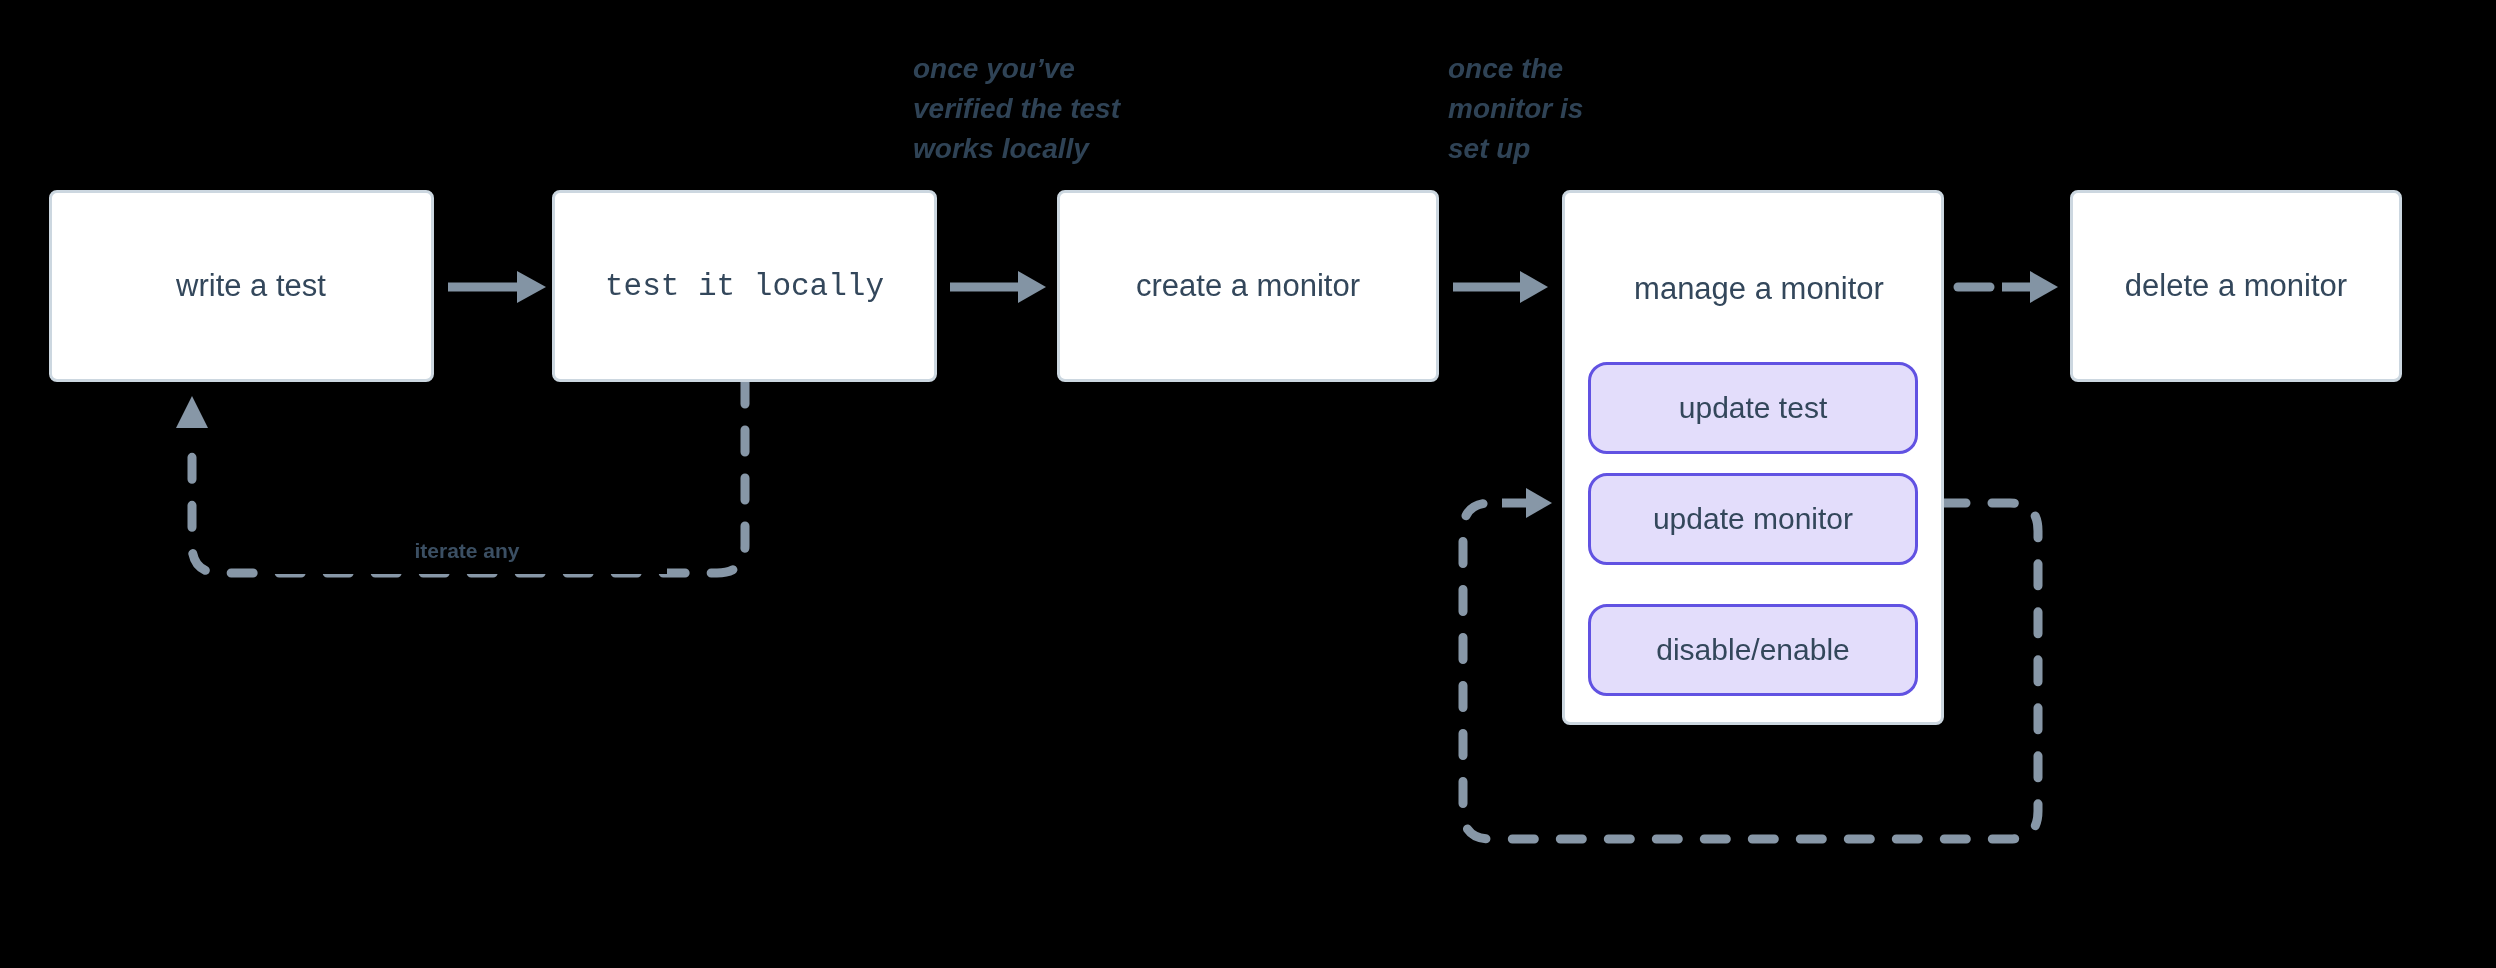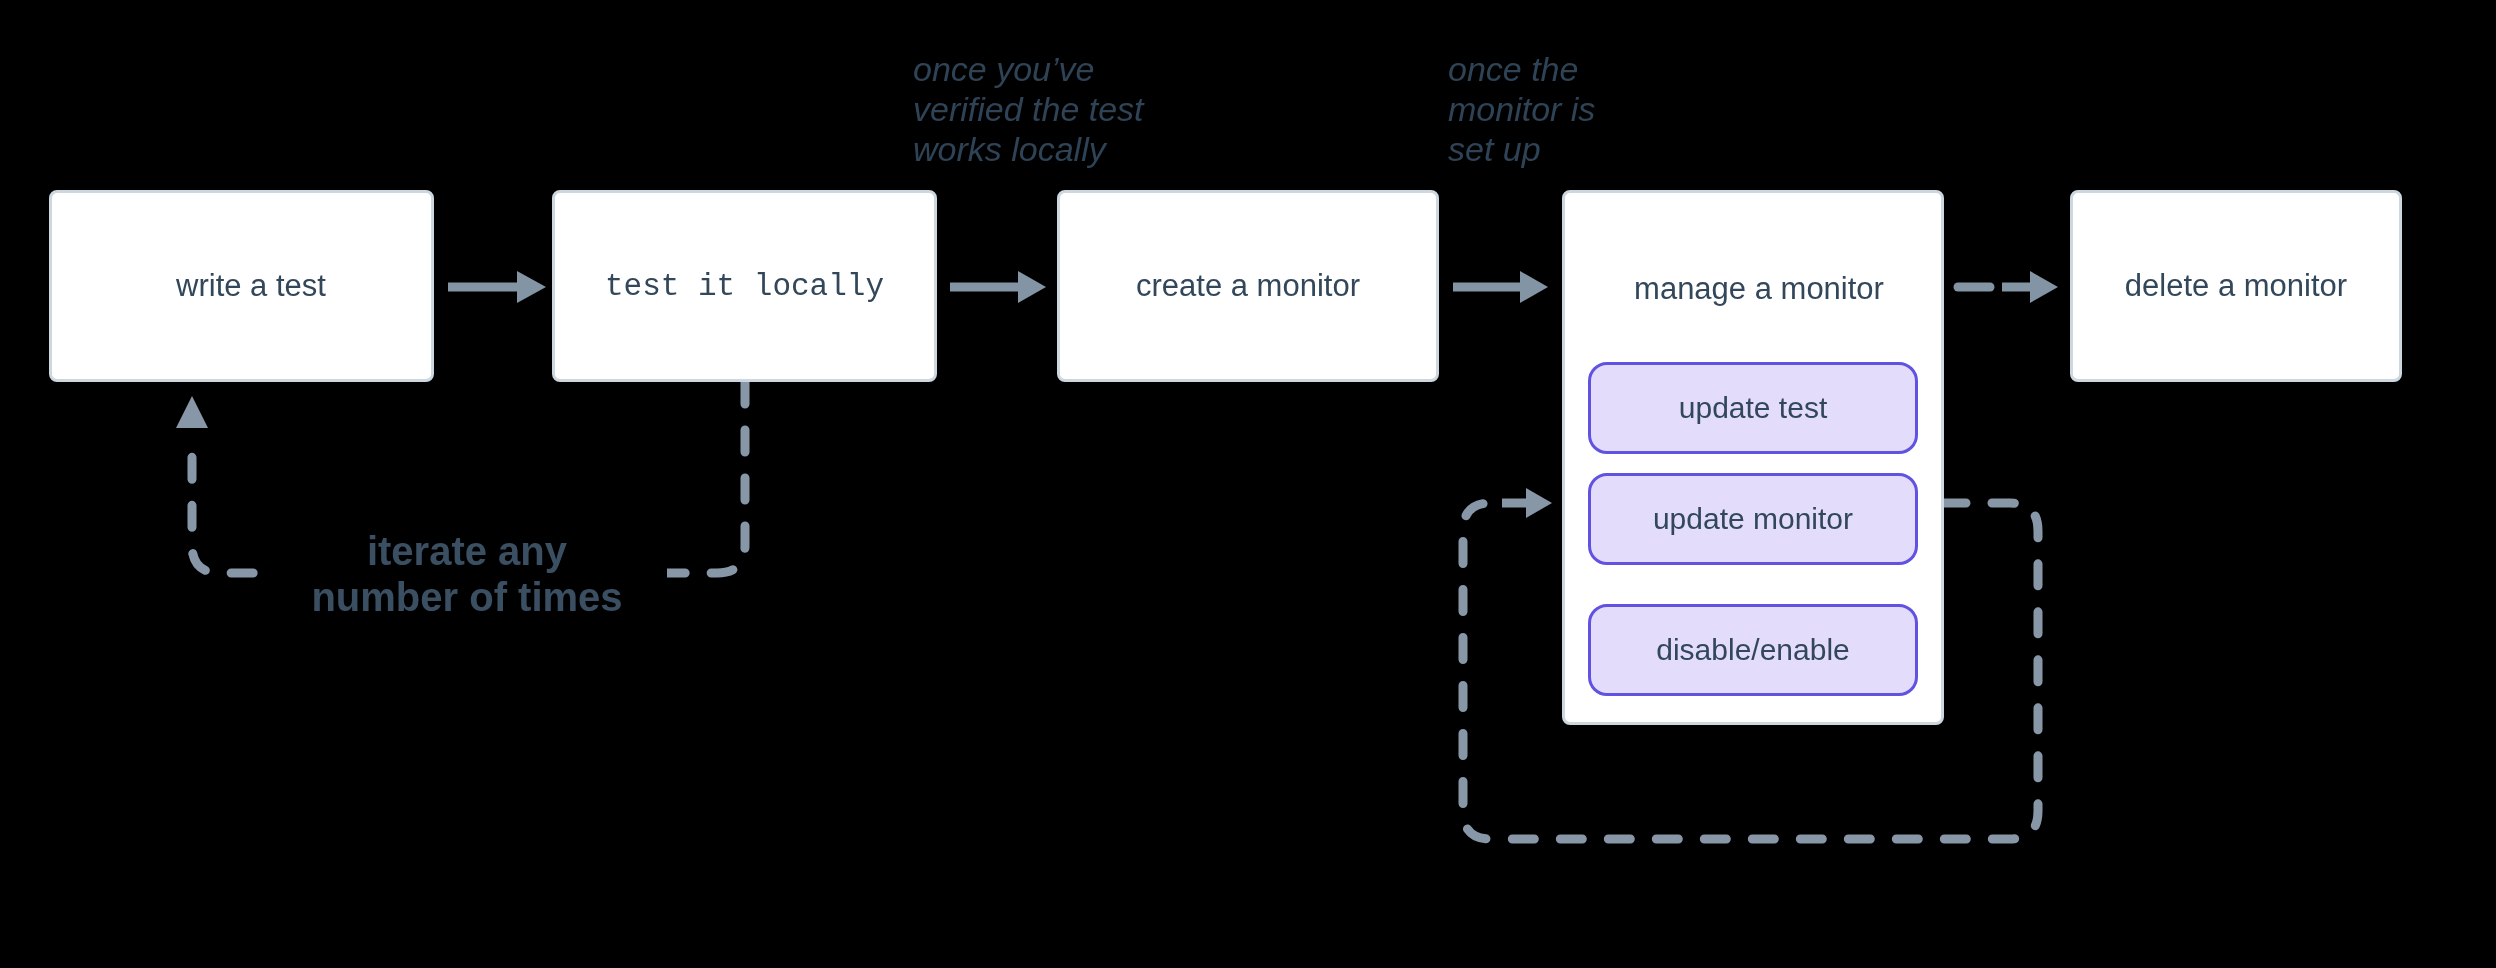--- a/index.html
+++ b/index.html
@@ -43,30 +43,30 @@
     background:var(--action-fill);
     border:3px solid var(--action-border);
     border-radius:19px;
     display:flex;align-items:center;justify-content:center;
     color:var(--node-text);
     font-size:30px;
   }
   .annotation{
     position:absolute;
     color:var(--annotation-text);
-    font-size:34px;
+    font-size:28px;
     font-style:italic;
-    font-weight:400;
+    font-weight:700;
     line-height:40px;
     z-index:3;
   }
   .loop-label{
     position:absolute;
     color:var(--label-text);
-    font-size:40px;
+    font-size:21px;
     font-weight:bold;
     text-align:center;
     background:var(--background);
     z-index:3;
   }
   .loop-label.iterate{left:267px;top:528px;width:400px;line-height:46px;}
   .loop-label.make-changes{left:1553px;top:771px;width:410px;line-height:48px;}
 </style>
 </head>
 <body>
@@ -146,17 +146,16 @@
   </div>
 
   <div class="annotation" style="left:1448px;top:49px;">
     <div>once the</div>
     <div>monitor is</div>
     <div>set up</div>
   </div>
 
   <div class="loop-label iterate">
     <div>iterate any</div>
-    <div>number of times</div>
   </div>
 
 
 </div>
 
 </body></html>

